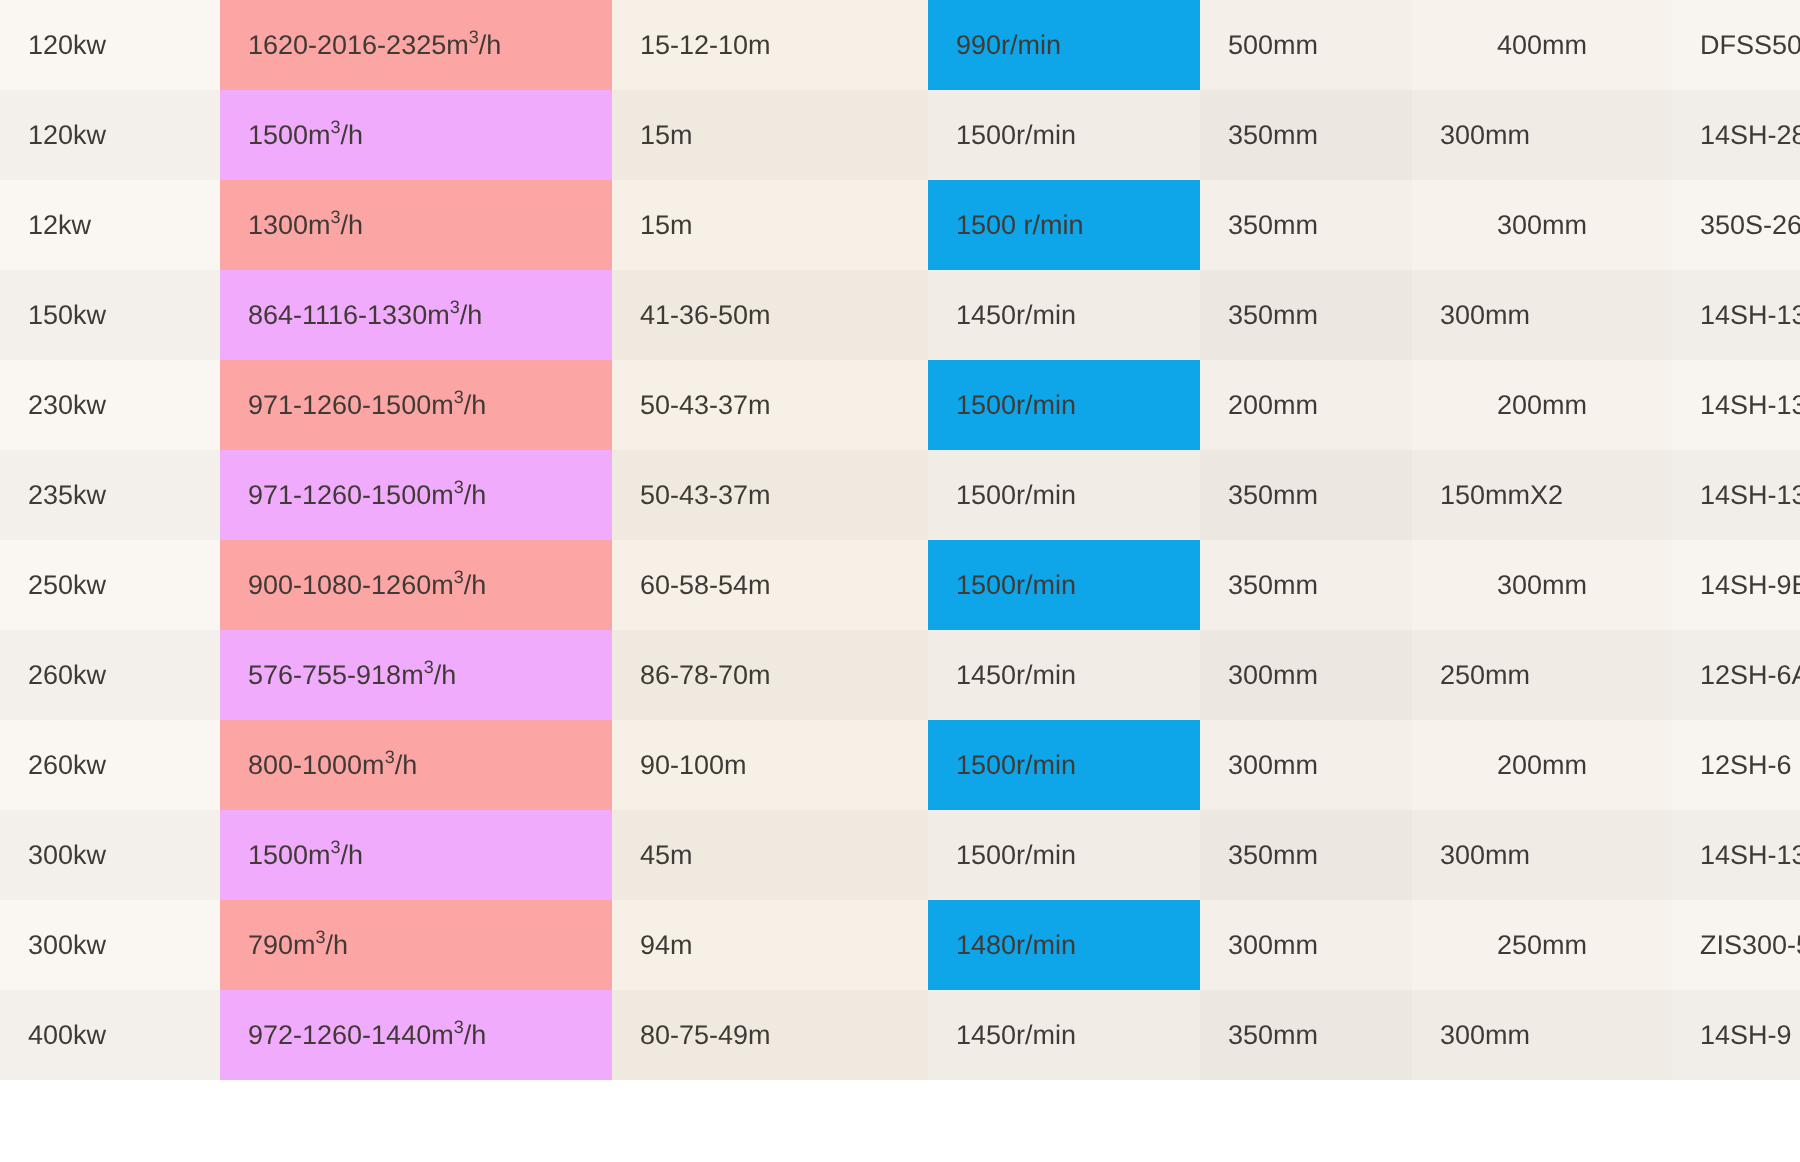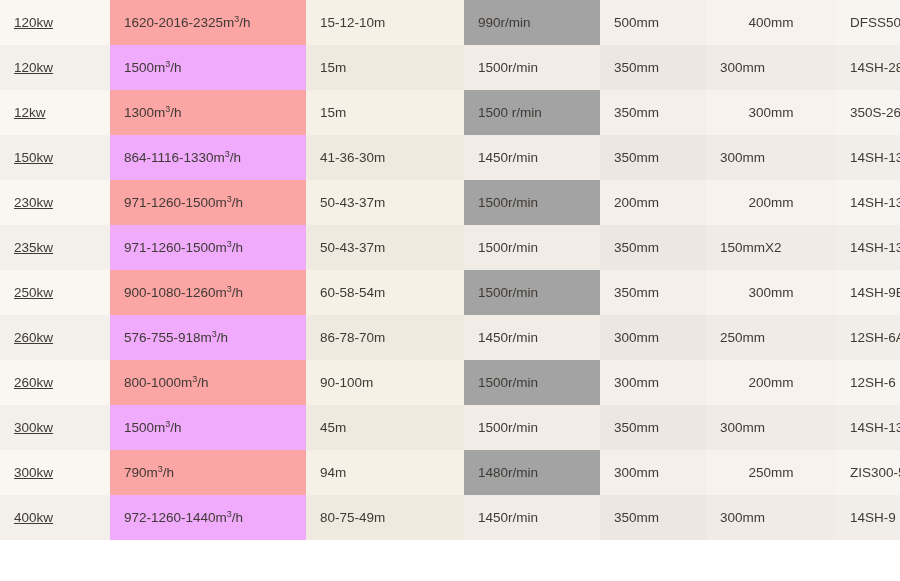--- a/index.html
+++ b/index.html
@@ -24,36 +24,36 @@
     padding: 0 14px;
     font-size: 13.5px;
     color: #3f3a35;
     vertical-align: middle;
     white-space: nowrap;
     overflow: hidden;
     text-overflow: ellipsis;
     border: none;
   }
   
-  .c0 { width: 82px; text-decoration: underline; }
+  .c0 { width: 82px; }
   .c1 { width: 168px; }
   .c2 { width: 130px; }
   .c3 { width: 108px; }
   .c4 { width: 78px; }
   .c5 { width: 102px; }
   .c6 { width: 170px; }
 
   
   tr.row-a td { background: #faf6f2; }
   tr.row-b td { background: #f3efea; }
 
   
   tr.row-a td.c1 { background: #fca5a5; }
   tr.row-a td.c2 { background: #f7f0e7; }
-  tr.row-a td.c3 { background: #a3a3a3; }
+  tr.row-a td.c3 { background: #0ea5e9; }
   tr.row-a td.c4 { background: #f4efe9; }
   tr.row-a td.c5 { background: #f7f2ec; text-align: center; }
   tr.row-a td.c6 { background: #f8f4ef; }
 
   tr.row-b td.c1 { background: #f0abfc; }
   tr.row-b td.c2 { background: #f0e9e0; }
   tr.row-b td.c3 { background: #f1ece6; }
   tr.row-b td.c4 { background: #ece7e1; }
   tr.row-b td.c5 { background: #f0ebe5; }
   tr.row-b td.c6 { background: #f1ede8; }
@@ -88,21 +88,21 @@
         <td class="c1">1300m<sup>3</sup>/h</td>
         <td class="c2">15m</td>
         <td class="c3">1500 r/min</td>
         <td class="c4">350mm</td>
         <td class="c5">300mm</td>
         <td class="c6">350S-26</td>
       </tr>
       <tr class="row-b">
         <td class="c0">150kw</td>
         <td class="c1">864-1116-1330m<sup>3</sup>/h</td>
-        <td class="c2">41-36-30m</td>
+        <td class="c2">41-36-50m</td>
         <td class="c3">1450r/min</td>
         <td class="c4">350mm</td>
         <td class="c5">300mm</td>
         <td class="c6">14SH-13A</td>
       </tr>
       <tr class="row-a">
         <td class="c0">230kw</td>
         <td class="c1">971-1260-1500m<sup>3</sup>/h</td>
         <td class="c2">50-43-37m</td>
         <td class="c3">1500r/min</td>

